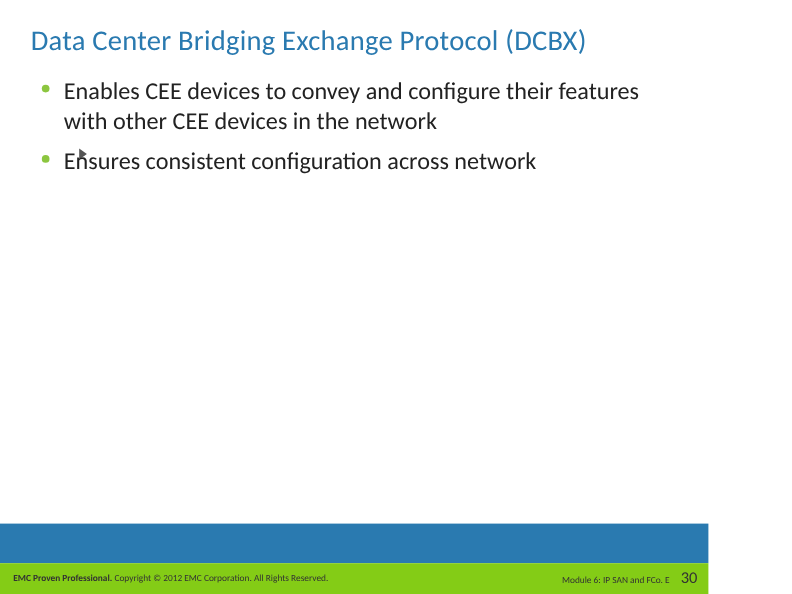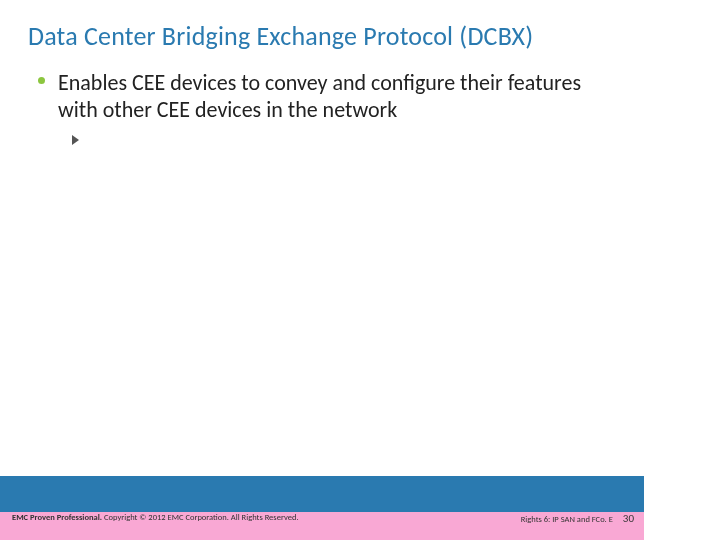--- a/index.html
+++ b/index.html
@@ -51,58 +51,63 @@
     position: absolute;
     left: 0; right: 0;
     bottom: 28px;
     height: 36px;
     background: #2a7ab0;
   }
   .footer {
     position: absolute;
     left: 0; right: 0; bottom: 0;
     height: 28px;
-    background: #f9a8d4;
+    background: #84cc16;
     display: flex;
+    align-items: center;
     justify-content: space-between;
     padding: 0 10px 0 12px;
     font-size: 8.5px;
     color: #333;
   }
   .footer .left { white-space: nowrap; }
   .footer .right { white-space: nowrap; display: flex; align-items: baseline; gap: 10px; }
-  .footer .page { font-size: 11px; }
+  .footer .page { font-size: 15px; }
   .bold { font-weight: 700; }
 </style>
 </head>
 <body>
 
 <div class="slide">
 
   <div class="title">Data Center Bridging Exchange Protocol (DCBX)</div>
 
   <div class="content">
 
     <div class="b1">
       <span class="dot"></span>
       <span>Enables CEE devices to convey and configure their features with other CEE devices in the network</span>
     </div>
 
     <div class="b2">
       <span class="tri"></span>
     </div>
 
+    <div class="b1">
+      <span class="dot"></span>
+      <span>Ensures consistent configuration across network</span>
+    </div>
 
   </div>
 
   <div class="footer-bar"></div>
 
   <div class="footer">
     <div class="left">
       <span class="bold">EMC Proven Professional.</span><span> Copyright © 2012 EMC Corporation. All Rights Reserved.</span>
     </div>
     <div class="right">
-      <span>Rights 6: IP SAN and FCo. E</span>
+      <span>Module 6: IP SAN and FCo. E</span>
       <span class="page">30</span>
     </div>
   </div>
 
 </div>
 
 </body></html>

